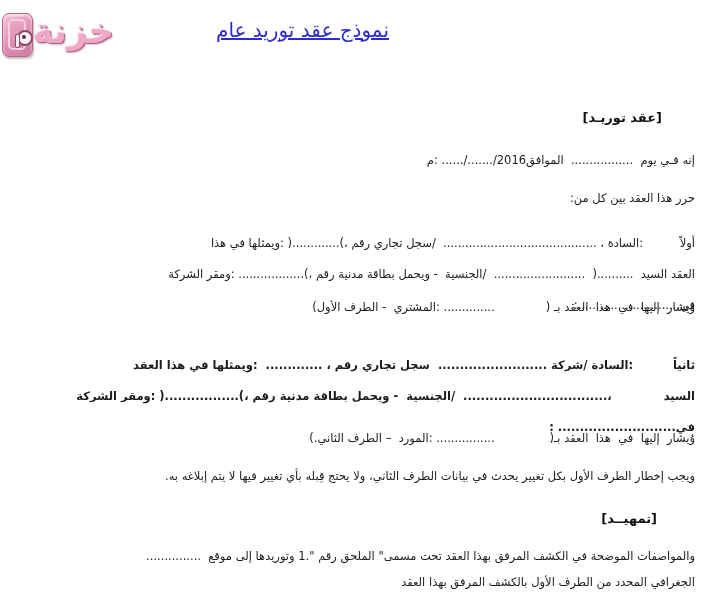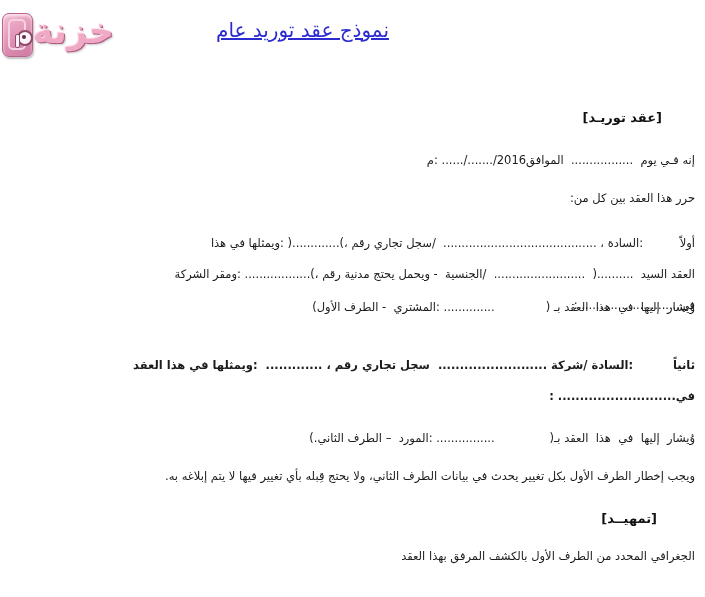--- a/index.html
+++ b/index.html
@@ -101,35 +101,37 @@
   <div class="body-text">
 
     <div class="line abs t-h1 h-bold">[عقد توريـد]</div>
 
     <div class="line abs t-date">إنه فـي يوم  .................  الموافق2016/......./...... :م</div>
 
     <div class="line abs t-harar">حرر هذا العقد بين كل من:</div>
 
     <div class="para abs t-p1">
       <div>أولاً          :السادة ، ..........................................  /سجل تجاري رقم ،).............( :ويمثلها في هذا</div>
-      <div>العقد السيد  ..........(  .........................  /الجنسية  - ويحمل يحتج مدنية رقم ،).................. :ومقر الشركة</div>
+      <div>العقد السيد  ..........(  .........................  /الجنسية  - ويحمل بطاقة مدنية رقم ،).................. :ومقر الشركة</div>
       <div>في........................... :</div>
     </div>
 
     <div class="line abs t-ref1">وُيشار  إليها  في  هذا  العقد بـ (              .............. :المشتري  - الطرف الأول)</div>
 
     <div class="para abs t-p2">
       <div>ثانياً          :السادة /شركة .........................  سجل تجاري رقم ، .............  :ويمثلها في هذا العقد</div>
+      <div>السيد             ،.................................  /الجنسية  - ويحمل بطاقة مدنية رقم ،).................( :ومقر الشركة</div>
       <div>في........................... :</div>
     </div>
 
     <div class="line abs t-ref2">وُيشار  إليها  في  هذا  العقد بـ(               ................ :المورد  – الطرف الثاني.)</div>
 
     <div class="line abs t-notice">ويجب إخطار الطرف الأول بكل تغيير يحدث في بيانات الطرف الثاني، ولا يحتج قِبله بأي تغيير فيها لا يتم إبلاغه به.</div>
 
     <div class="line abs t-h2 h-bold">[تمهيــد]</div>
 
     <div class="para abs t-p3">
+      <div>والمواصفات الموضحة في الكشف المرفق بهذا العقد تحت مسمى" الملحق رقم ".1 وتوريدها إلى موقع  ...............</div>
       <div>الجغرافي المحدد من الطرف الأول بالكشف المرفق بهذا العقد</div>
     </div>
 
   </div>
 </div>
 
 </body></html>

